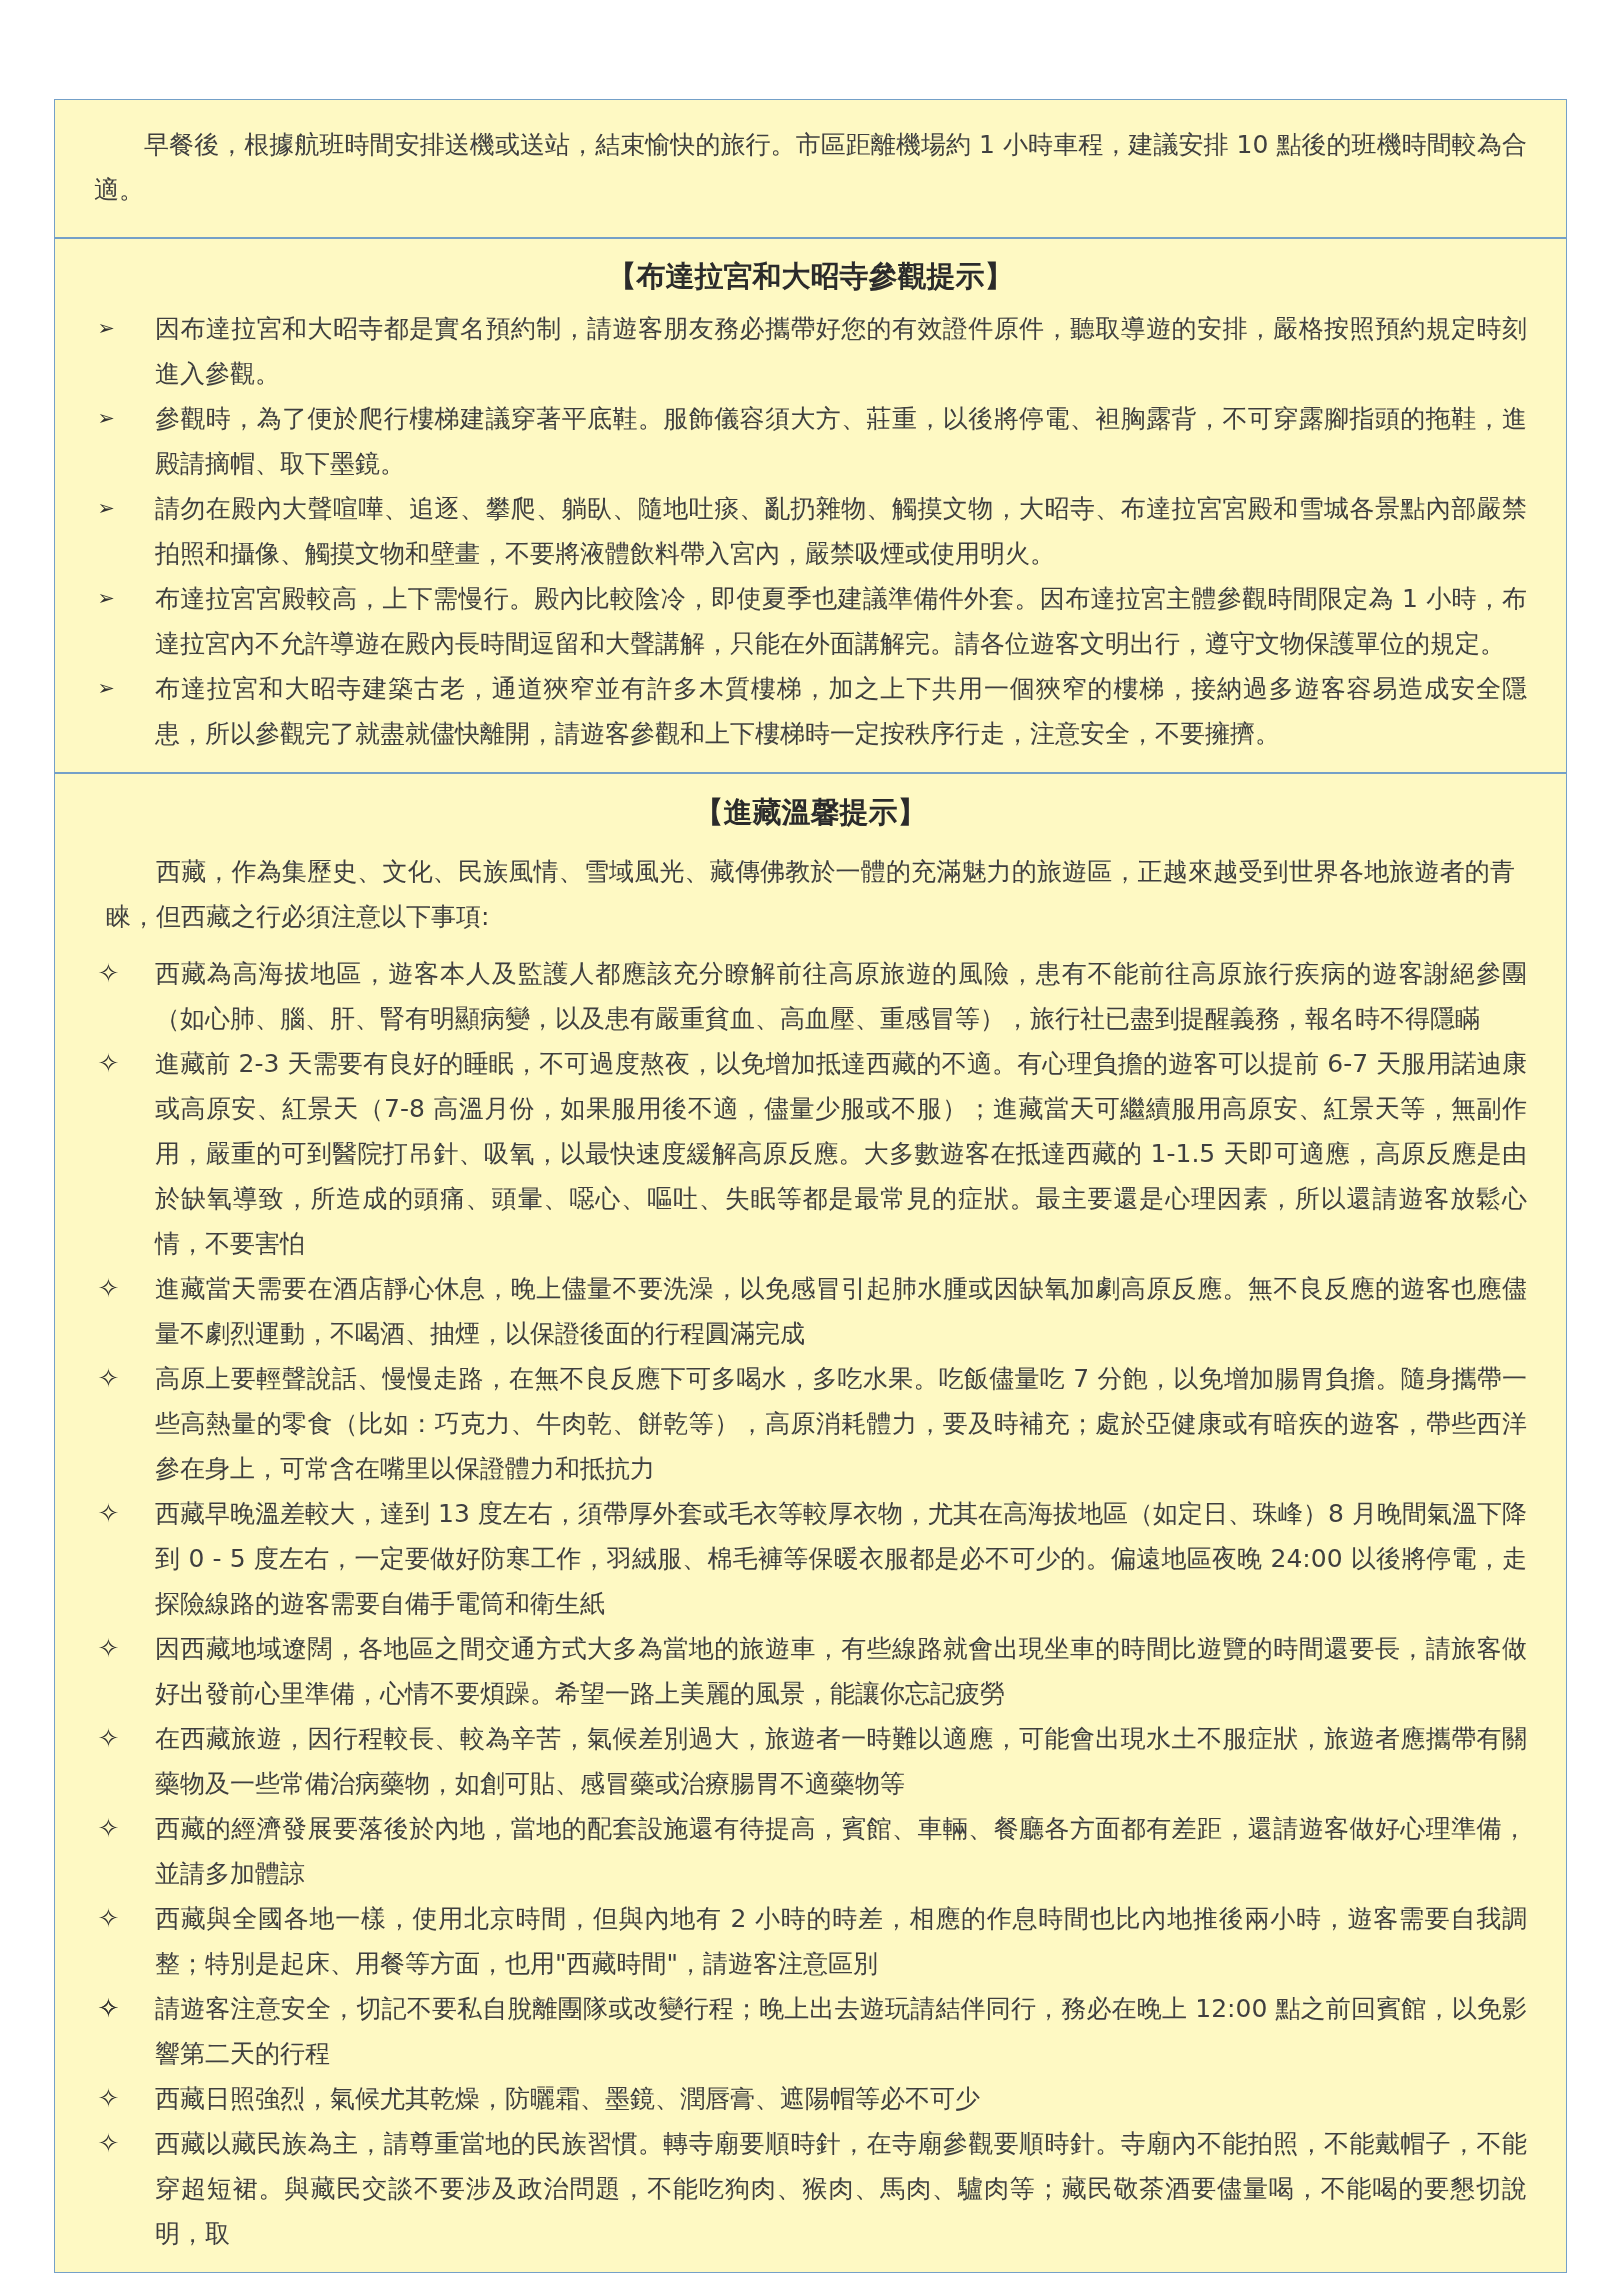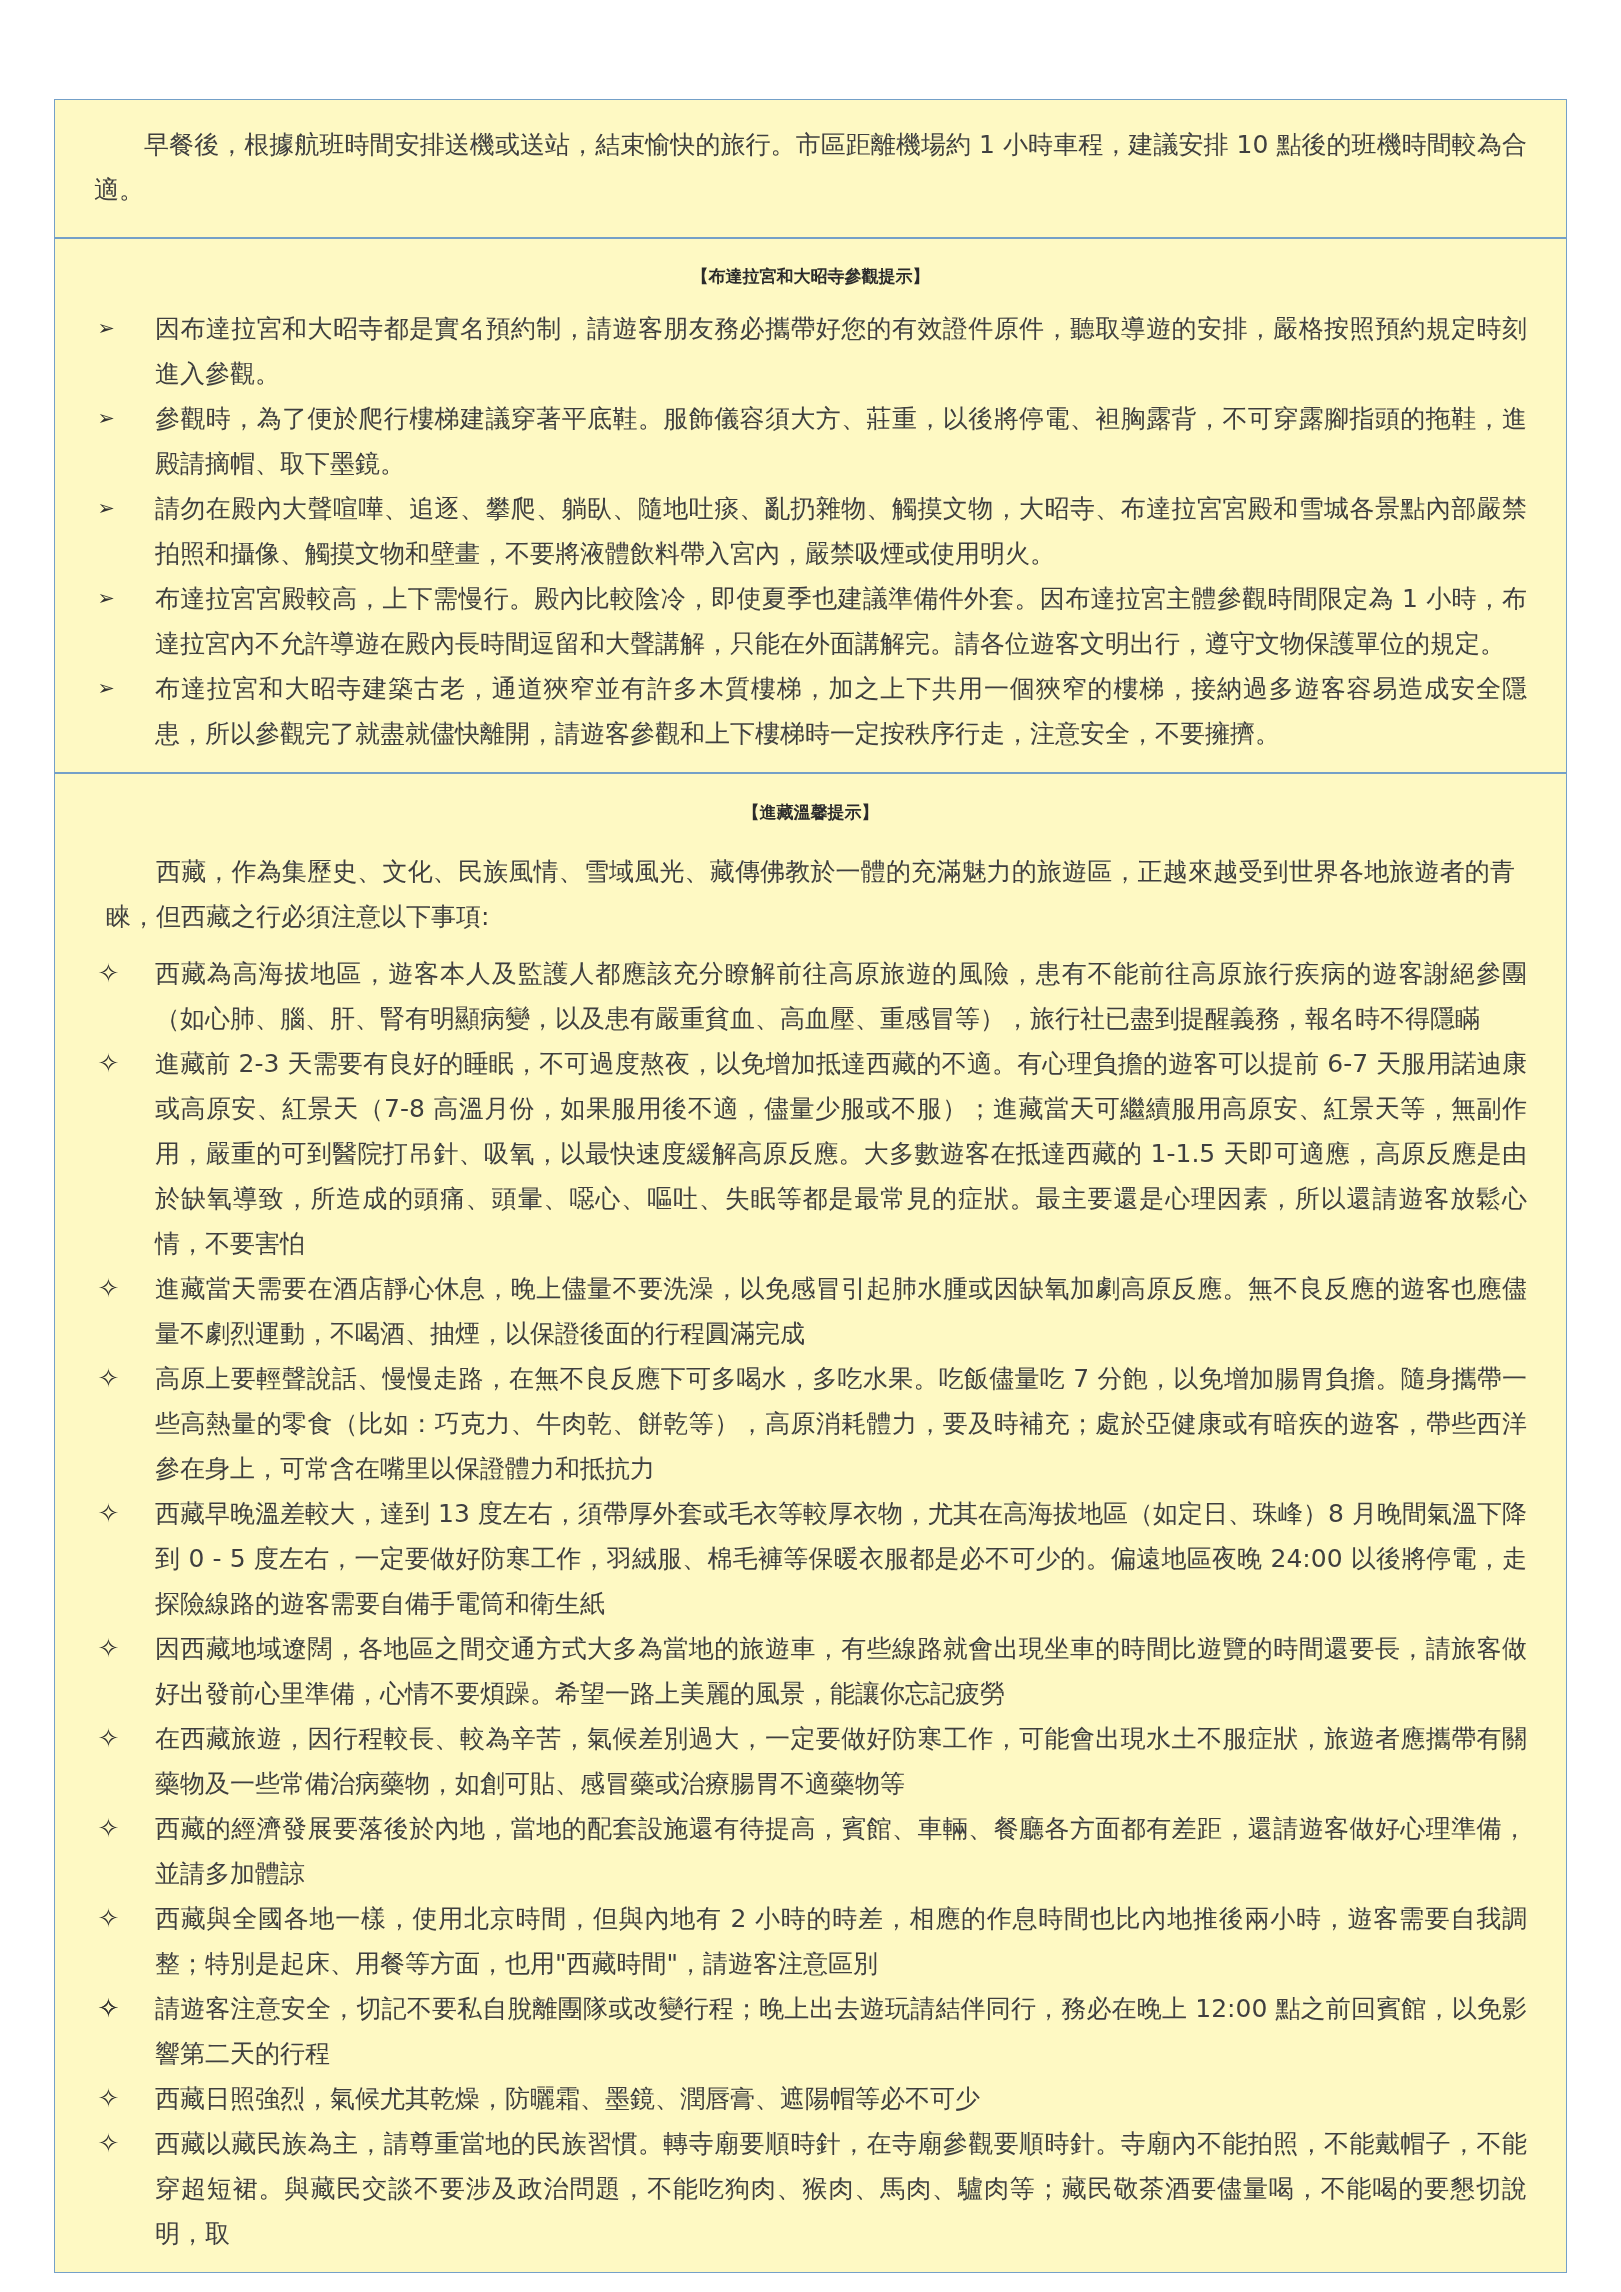--- a/index.html
+++ b/index.html
@@ -33,21 +33,21 @@
     padding-top: 21.5px;
     padding-bottom: 25px;
   }
   .para-indent {
     text-indent: 2em;
     margin: 0;
   }
   .section-title {
     text-align: center;
     font-weight: 700;
-    font-size: 17px;
+    font-size: 29px;
     color: #2b2b2b;
     line-height: 50px;
     margin: 0 0 5.4px 0;
     text-indent: 0;
   }
   .bullet {
     position: relative;
     padding-left: 61px;
     margin: 0;
   }
@@ -127,21 +127,21 @@
     <div class="bullet">
       <span class="marker marker-diamond">✧</span>
       <span>西藏早晚溫差較大，達到 13 度左右，須帶厚外套或毛衣等較厚衣物，尤其在高海拔地區（如定日、珠峰）8 月晚間氣溫下降到 0 - 5 度左右，一定要做好防寒工作，羽絨服、棉毛褲等保暖衣服都是必不可少的。偏遠地區夜晚 24:00 以後將停電，走探險線路的遊客需要自備手電筒和衛生紙</span>
     </div>
     <div class="bullet">
       <span class="marker marker-diamond">✧</span>
       <span>因西藏地域遼闊，各地區之間交通方式大多為當地的旅遊車，有些線路就會出現坐車的時間比遊覽的時間還要長，請旅客做好出發前心里準備，心情不要煩躁。希望一路上美麗的風景，能讓你忘記疲勞</span>
     </div>
     <div class="bullet">
       <span class="marker marker-diamond">✧</span>
-      <span>在西藏旅遊，因行程較長、較為辛苦，氣候差別過大，一定要做好防寒工作，可能會出現水土不服症狀，旅遊者應攜帶有關藥物及一些常備治病藥物，如創可貼、感冒藥或治療腸胃不適藥物等</span>
+      <span>在西藏旅遊，因行程較長、較為辛苦，氣候差別過大，旅遊者一時難以適應，可能會出現水土不服症狀，旅遊者應攜帶有關藥物及一些常備治病藥物，如創可貼、感冒藥或治療腸胃不適藥物等</span>
     </div>
     <div class="bullet">
       <span class="marker marker-diamond">✧</span>
       <span>西藏的經濟發展要落後於內地，當地的配套設施還有待提高，賓館、車輛、餐廳各方面都有差距，還請遊客做好心理準備，並請多加體諒</span>
     </div>
     <div class="bullet">
       <span class="marker marker-diamond">✧</span>
       <span>西藏與全國各地一樣，使用北京時間，但與內地有 2 小時的時差，相應的作息時間也比內地推後兩小時，遊客需要自我調整；特別是起床、用餐等方面，也用"西藏時間"，請遊客注意區別</span>
     </div>
     <div class="bullet">

